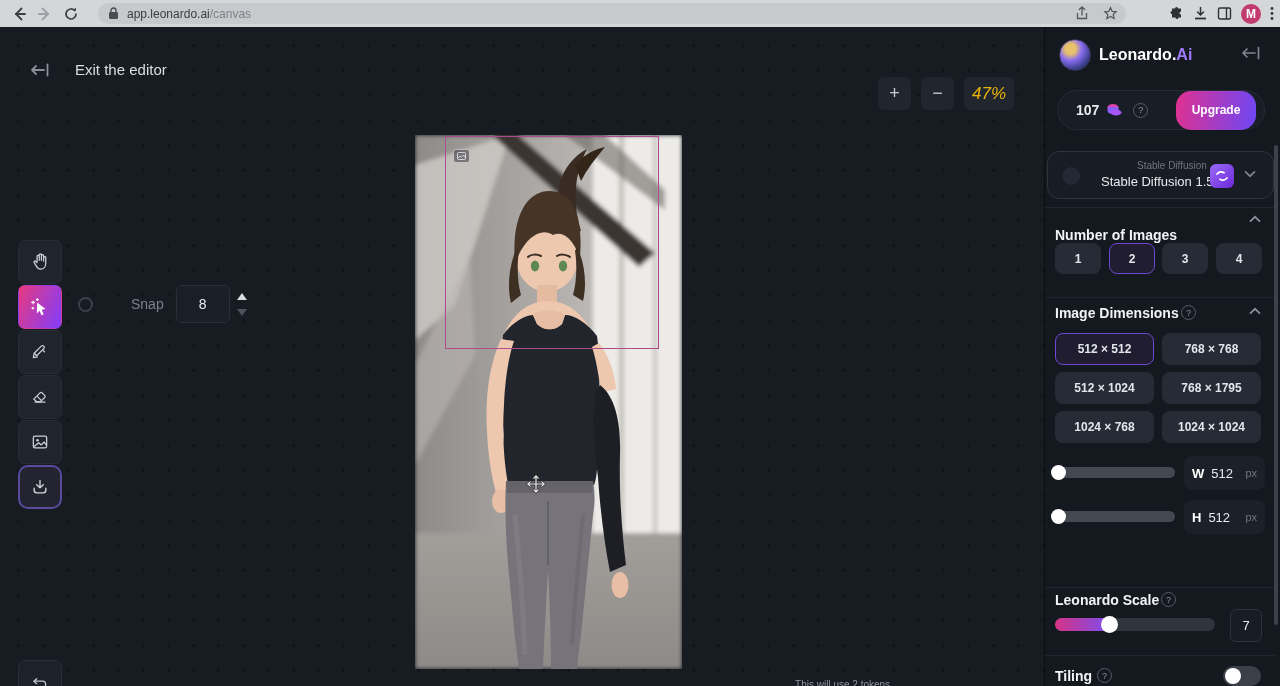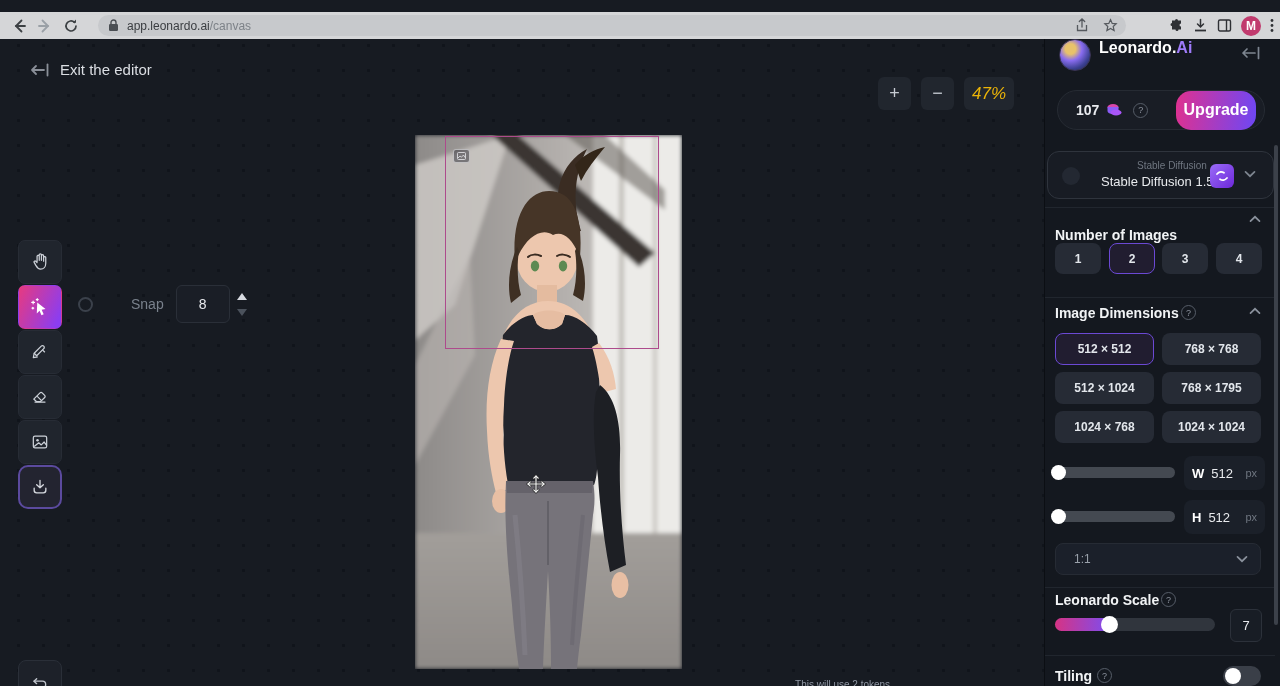--- a/index.html
+++ b/index.html
@@ -1,38 +1,38 @@
 <!DOCTYPE html>
 <html><head>
 <meta charset="utf-8">
 <style>
   * { margin:0; padding:0; box-sizing:border-box; }
   body { font-family:"Liberation Sans", sans-serif; background:#000; }
   #app { position:relative; width:1280px; height:686px; overflow:hidden; background:#171b22; }
 
   
-  .browser-bar { position:absolute; left:0; top:12px; width:1280px; height:27px; background:#d5d6d8; display:flex; align-items:center; z-index:50; }
+  .browser-bar { position:absolute; left:0; top:0; width:1280px; height:27px; background:#d5d6d8; display:flex; align-items:center; z-index:50; }
   .nav-ico { width:26px; height:22px; display:flex; align-items:center; justify-content:center; color:#3c4043; font-size:15px; cursor:pointer; }
   .nav-ico.disabled { color:#9aa0a6; }
   .url-pill { position:absolute; left:98px; top:3px; width:1028px; height:21px; border-radius:11px; background:#c7c9cc; display:flex; align-items:center; padding:0 10px; }
   .url-text { font-size:12px; margin-left:8px; }
   .url-host { color:#3a3d41; }
   .url-path { color:#7d8288; }
   .pill-right { position:absolute; right:8px; top:0; height:21px; display:flex; align-items:center; gap:14px; color:#55595e; }
   .chrome-right { position:absolute; right:6px; top:3px; height:21px; display:flex; align-items:center; gap:9px; }
   .avatar-m { width:20px; height:20px; border-radius:50%; background:#c13b6e; color:#fff; font-size:12px; font-weight:bold; display:flex; align-items:center; justify-content:center; }
   svg.cico { display:block; }
 
   
   .main { position:absolute; left:0; top:27px; width:1280px; height:659px; background:#171b22; }
   .dotgrid { position:absolute; left:0; top:0; width:1046px; height:659px;
     background-image: radial-gradient(circle, #10141b 1.4px, transparent 1.6px);
     background-size: 25px 25px; background-position: 6px 6px; }
 
-  .exit-row { position:absolute; left:30px; top:34px; display:flex; align-items:center; gap:10px; cursor:pointer; }
+  .exit-row { position:absolute; left:30px; top:34px; display:flex; align-items:center; gap:25px; cursor:pointer; }
   .exit-label { color:#dbdee3; font-size:15px; }
 
   
   .tool-stack { position:absolute; left:18px; top:213px; width:44px; }
   .tool-btn { width:44px; height:44px; background:#20252d; border:1px solid #272c35; border-radius:7px; margin-bottom:1px; display:flex; align-items:center; justify-content:center; cursor:pointer; color:#ccd1d8; }
   .tool-btn.active { background:linear-gradient(115deg,#e23a86 5%,#8b3df0 90%); border-color:transparent; color:#fff; }
   .download-btn { position:absolute; left:18px; top:438px; width:44px; height:44px; background:#232430; border:2px solid #5b4a9e; border-radius:10px; display:flex; align-items:center; justify-content:center; cursor:pointer; color:#d6d9df; }
   .undo-btn { position:absolute; left:18px; top:633px; width:44px; height:44px; background:#1d2129; border:1px solid #2a2f38; border-radius:8px; display:flex; align-items:center; justify-content:center; cursor:pointer; color:#c3c8cf; }
 
   
@@ -54,31 +54,31 @@
   .selection-box { position:absolute; left:445px; top:109px; width:214px; height:213px; border:1.5px solid #ad4b8c; pointer-events:none; }
   .sel-badge { position:absolute; left:7px; top:12px; width:17px; height:14px; border:1px solid rgba(255,255,255,.55); background:rgba(25,25,35,.45); border-radius:3px; display:flex; align-items:center; justify-content:center; color:#e8e8ee; }
   .move-cursor { position:absolute; left:526px; top:447px; }
 
   
   .usage-note { position:absolute; left:769px; top:651px; width:150px; text-align:center; color:#8f96a3; font-size:10px; line-height:13px; }
 
   
   .sidebar { position:absolute; left:1044px; top:27px; width:236px; height:659px; background:#14181f; border-left:1px solid #0b0e13; }
   .sb-divider { position:absolute; left:0; width:230px; height:1px; background:#21262e; }
-  .brand-row { position:absolute; left:14px; top:12px; display:flex; }
+  .brand-row { position:absolute; left:14px; top:12px; display:flex; align-items:center; }
   .brand-logo { width:32px; height:32px; border-radius:50%; background:radial-gradient(circle at 35% 30%, #e8c26a 0 18%, #8a6df0 40%, #3a3f8f 70%, #1c2240 100%); border:1px solid #3a3456; }
   .brand-text { margin-left:8px; font-size:16px; font-weight:bold; color:#fff; }
   .brand-ai { color:#9f7bfa; }
   .collapse-btn { position:absolute; left:196px; top:19px; color:#7d8590; cursor:pointer; }
 
   .tokens-box { position:absolute; left:12px; top:63px; width:208px; height:40px; background:#191d25; border:1px solid #262b33; border-radius:20px; display:flex; align-items:center; padding:0 8px 0 18px; }
   .token-count { color:#e9ebef; font-size:14px; font-weight:bold; }
   .coin-ico { margin-left:7px; }
   .help-circle { width:15px; height:15px; border-radius:50%; border:1px solid #565d68; color:#8b929d; font-size:9px; display:flex; align-items:center; justify-content:center; margin-left:10px; cursor:pointer; }
-  .upgrade-btn { margin-left:auto; width:80px; height:39px; border:none; border-radius:15px; background:linear-gradient(97deg,#e0318f,#6d47f5); color:#fff; font-size:16px; font-weight:bold; cursor:pointer; font-family:inherit; }
+  .upgrade-btn { margin-left:auto; width:80px; height:39px; border:none; border-radius:15px; background:linear-gradient(97deg,#e0318f,#6d47f5); color:#fff; font-size:12px; font-weight:bold; cursor:pointer; font-family:inherit; }
 
   .model-box { position:absolute; left:2px; top:124px; width:227px; height:48px; background:#181c24; border:1px solid #2f343d; border-radius:12px; cursor:pointer; }
   .model-ph { position:absolute; left:14px; top:15px; width:18px; height:18px; border-radius:50%; background:#232832; }
   .model-label { position:absolute; left:53px; top:8px; font-size:10px; color:#6f7680;margin-left:36px; }
   .model-value { position:absolute; left:53px; top:22px; font-size:13px; color:#e8eaed; }
   .model-ico { position:absolute; left:162px; top:12px; width:24px; height:24px; border-radius:6px; background:linear-gradient(135deg,#9a6cf8,#6d28d9); display:flex; align-items:center; justify-content:center; color:#fff; }
   .model-chevron { position:absolute; left:196px; top:18px; color:#7d8590; }
 
   .section-title { position:absolute; font-size:14px; font-weight:bold; color:#f1f3f5; }
   .chev { position:absolute; color:#8a919c; cursor:pointer; }
@@ -411,26 +411,20 @@
 
     <div class="wh-track" style="top:484px">
         <div class="wh-thumb"></div>
       </div>
     <div class="wh-box" style="top:473px">
       <span class="wh-letter">H</span>
       <span class="wh-value">512</span>
       <span class="wh-unit">px</span>
     </div>
 
-    <div class="ratio-dd">
-      <span class="ratio-val">1:1</span>
-      <svg class="cico" style="margin-left:auto" width="12" height="8" viewBox="0 0 12 8">
-          <path d="M1.5 1.8 6 6.2l4.5-4.4" stroke="#8a919c" stroke-width="1.7" fill="none" stroke-linecap="round"></path>
-        </svg>
-    </div>
 
     <div class="sb-divider" style="top:560px"></div>
 
     <div class="section-title" style="left:10px; top:565px">Leonardo Scale</div>
     <div class="help-circle" style="position:absolute; left:116px; top:565px; margin-left:0">?</div>
     <div class="gs-track">
       <div class="gs-fill"></div>
       <div class="gs-thumb"></div>
     </div>
     <div class="gs-box">7</div>

